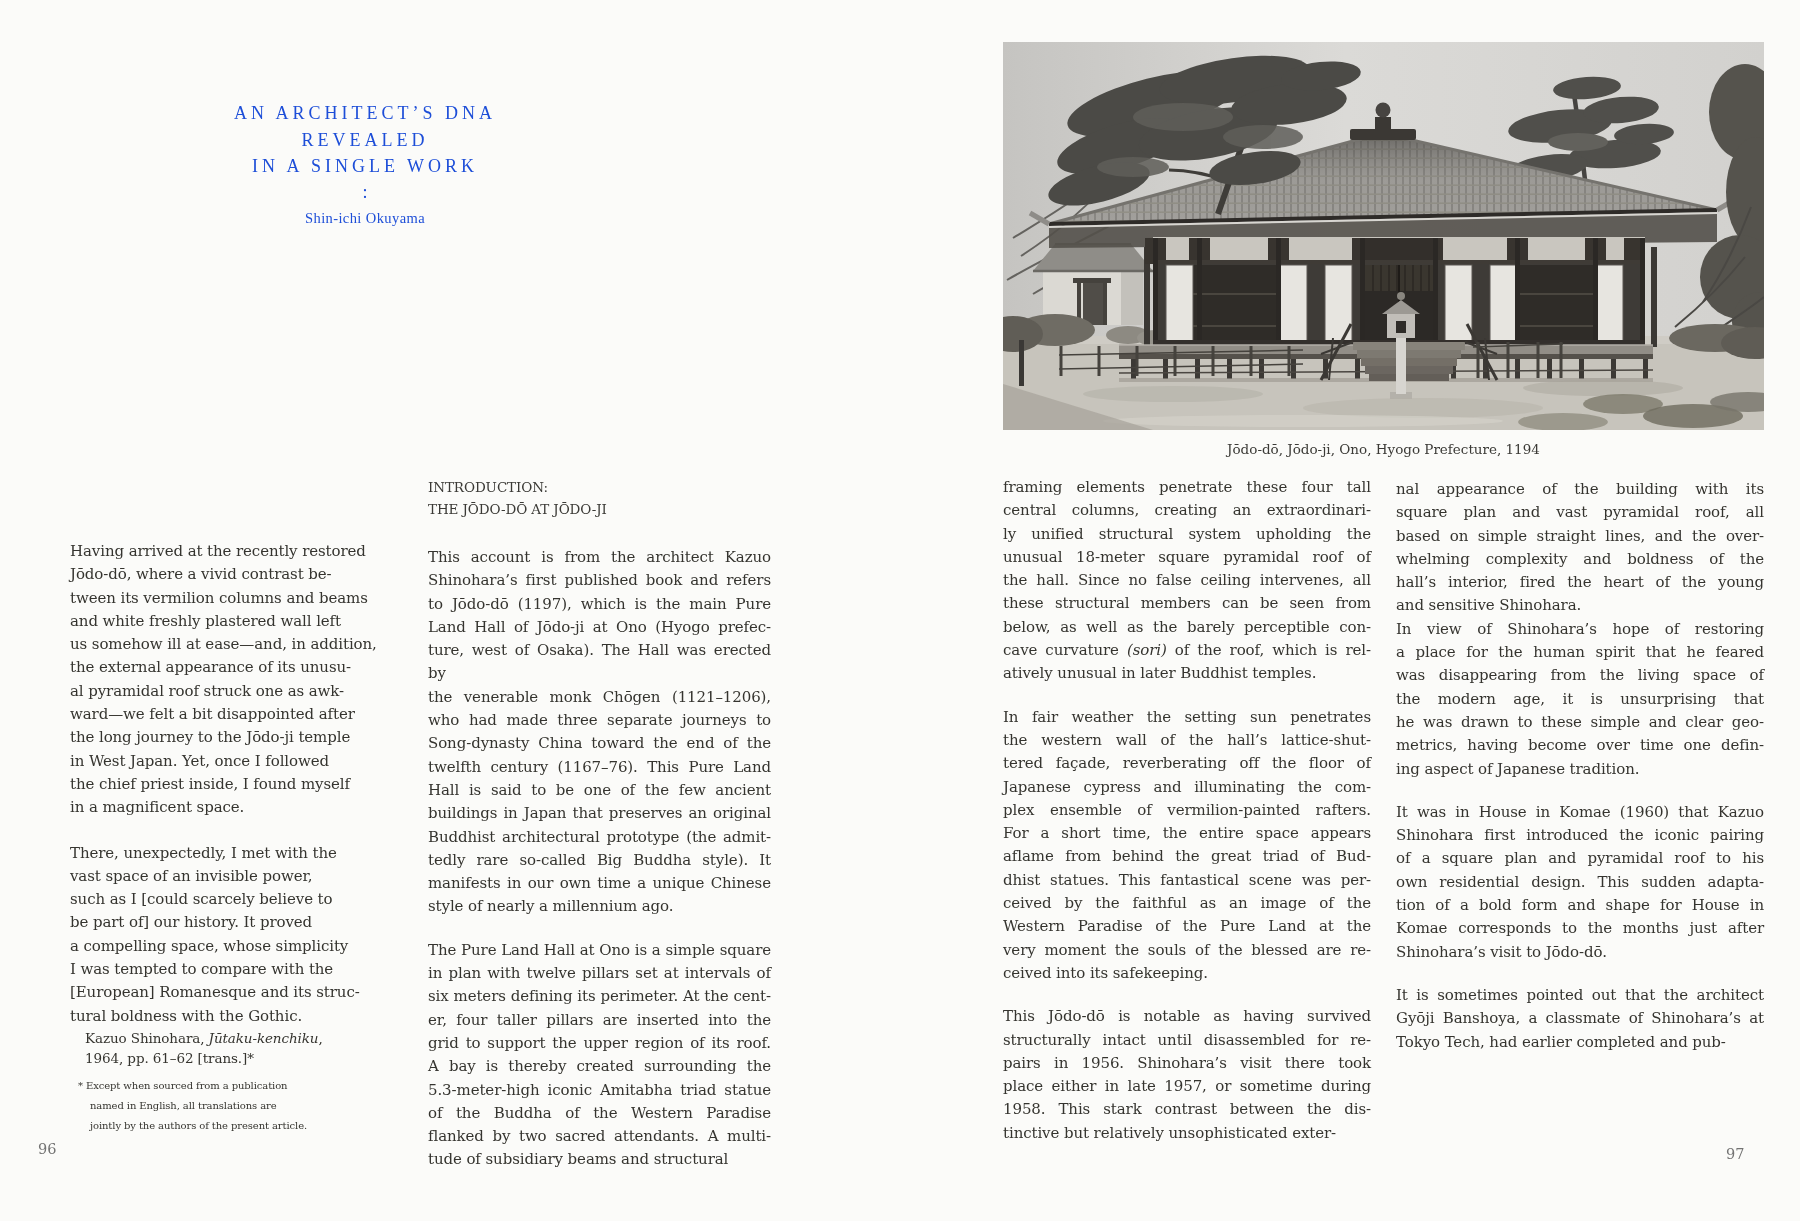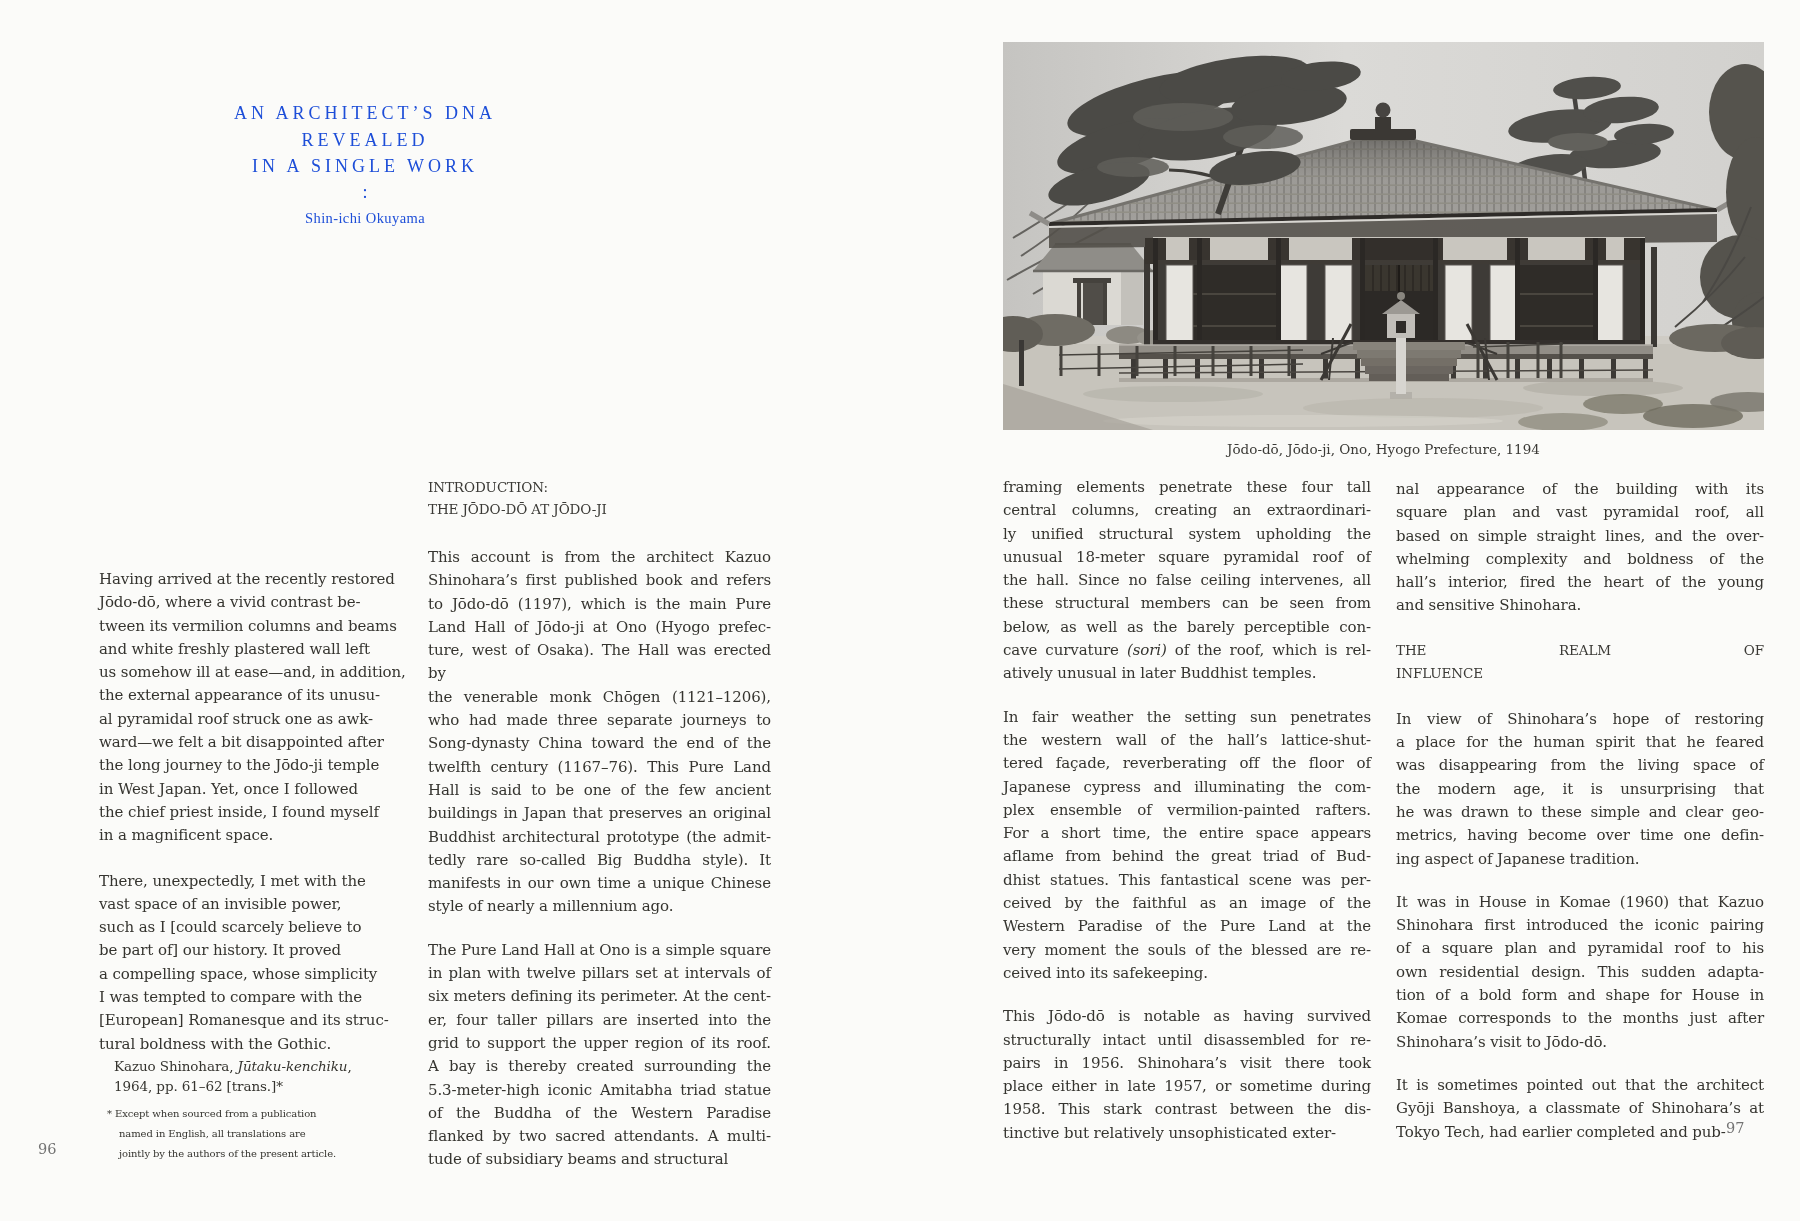--- a/index.html
+++ b/index.html
@@ -11,21 +11,21 @@
   .title-sep{font-size:18px;line-height:24px;}
   .authors{margin-top:5px;}
   .authors .line{font-size:14.5px;letter-spacing:0.4px;line-height:19.5px;}
   
   .col{position:absolute;font-size:15px;line-height:23.3px;}
   .col .line{letter-spacing:-0.1px;}
   .para{margin:0;}
   .para + .para{margin-top:20px;}
   .justified .line{text-align:justify;text-align-last:justify;text-justify:inter-word;}
   .justified .line.last{text-align-last:left;}
-  .col1{left:70px;top:568px;width:300px;margin-left:29px;}
+  .col1{left:70px;top:540px;width:300px;}
   .col1 .line{white-space:nowrap;}
   .col1 .para + .para{margin-top:22px;}
   .col2{left:428px;top:476px;width:343px;}
   .col3{left:1003px;top:476px;width:368px;}
   .col4{left:1396px;top:478px;width:368px;}
   .sec-heading{margin:0;font-weight:normal;font-size:13.5px;letter-spacing:1.8px;
                text-align:center;line-height:22px;color:#3b3a36;}
   .col2 .sec-heading{margin-bottom:26px;}
   .col4 .sec-heading{margin-top:21px;margin-bottom:23px;line-height:23px;letter-spacing:2.2px;}
   .attribution{padding-left:15px;font-size:13.5px;line-height:20px;}
@@ -34,21 +34,21 @@
   .footnote .line{white-space:nowrap;}
   .footnote .line:first-child{text-indent:-12px;}
   
   .photo{position:absolute;left:1003px;top:42px;width:761px;height:388px;margin:0;}
   .photo svg{display:block;width:100%;height:100%;}
   .caption{position:absolute;left:1003px;top:441px;width:761px;text-align:center;
            font-size:13.5px;color:#3b3a36;}
   
   .page-number{position:absolute;font-size:14.5px;color:#737373;}
   .left-num{left:38px;top:1141px;}
-  .right-num{left:1726px;top:1120px;}
+  .right-num{left:1726px;top:1146px;}
   em{font-style:italic;}
 </style>
 </head>
 <body>
 
 <div id="spread">
 
   <section>
     <header class="title-block">
       <div class="title-lines">
@@ -432,24 +432,20 @@
 
     <div class="col col4 justified">
       <div class="para">
           <div class="line">nal appearance of the building with its</div>
           <div class="line">square plan and vast pyramidal roof, all</div>
           <div class="line">based on simple straight lines, and the over-</div>
           <div class="line">whelming complexity and boldness of the</div>
           <div class="line">hall’s interior, fired the heart of the young</div>
           <div class="line last">and sensitive Shinohara.</div>
         </div>
-      <h2 class="sec-heading">
-          <div class="line">THE REALM OF</div>
-          <div class="line last">INFLUENCE</div>
-        </h2>
       <div class="paras">
           <div class="para">
             <div class="line">In view of Shinohara’s hope of restoring</div>
             <div class="line">a place for the human spirit that he feared</div>
             <div class="line">was disappearing from the living space of</div>
             <div class="line">the modern age, it is unsurprising that</div>
             <div class="line">he was drawn to these simple and clear geo-</div>
             <div class="line">metrics, having become over time one defin-</div>
             <div class="line last">ing aspect of Japanese tradition.</div>
           </div>

